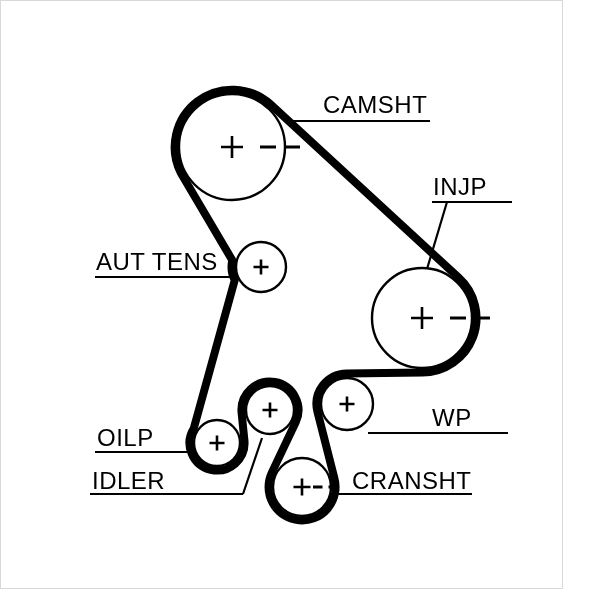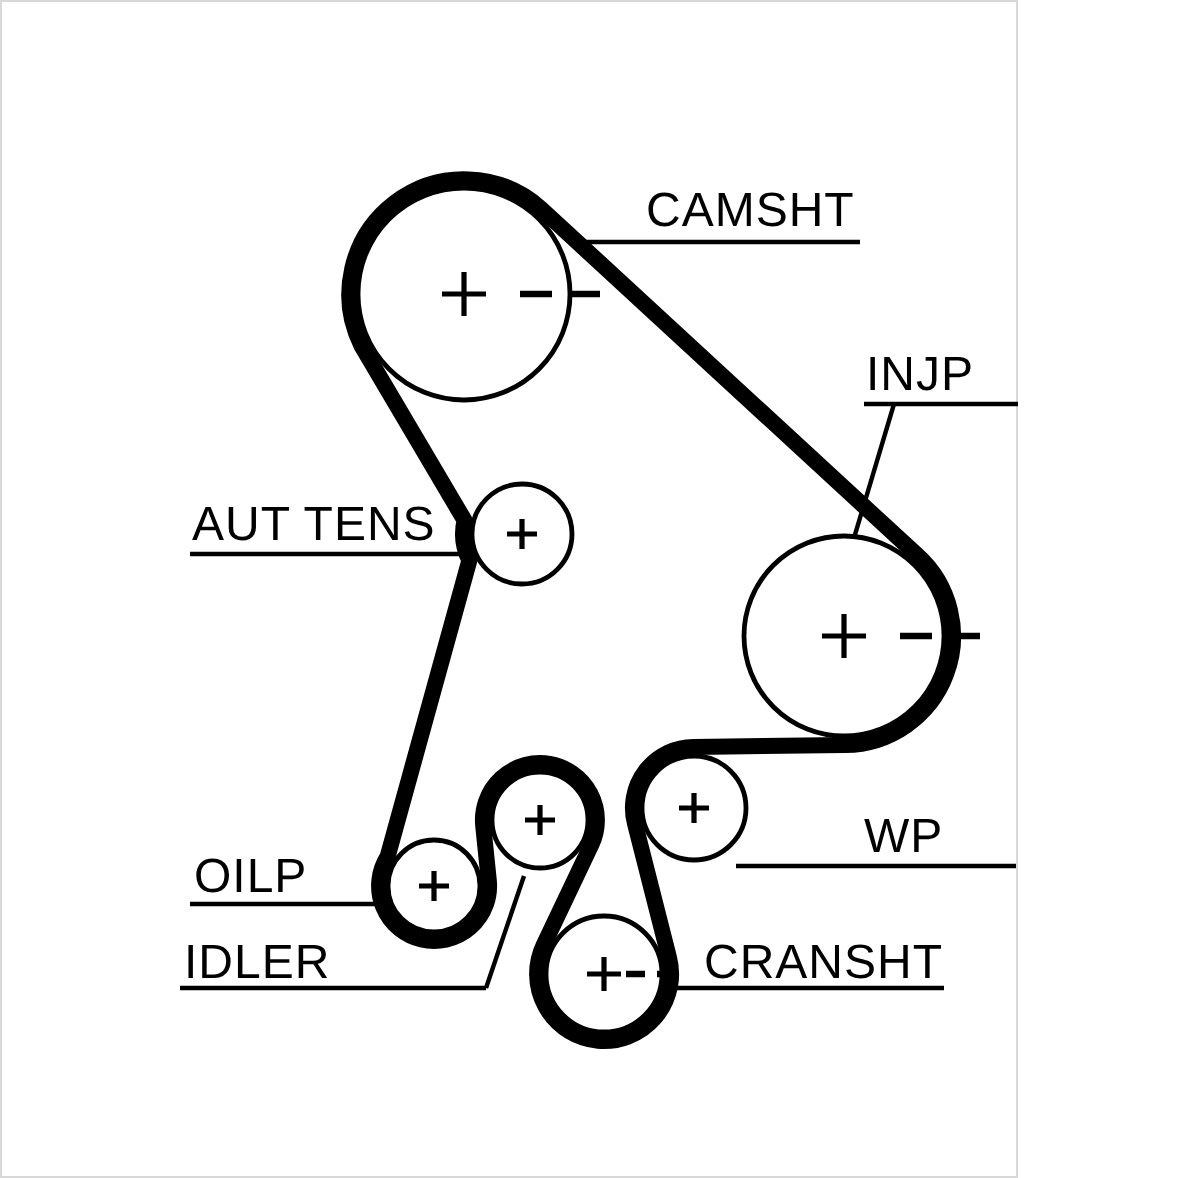--- a/index.html
+++ b/index.html
@@ -3,21 +3,21 @@
 <meta charset="utf-8">
 <style>
   html, body {
     margin: 0;
     padding: 0;
     background: #ffffff;
     font-family: "Liberation Sans", sans-serif;
   }
   .canvas {
     position: relative;
-    width: 509px;
+    width: 563px;
     height: 589px;
     background: #ffffff;
     box-shadow: inset 0 0 0 1px #d8d8d8;
     overflow: hidden;
   }
   svg { display: block; }
   .pulley {
     fill: none;
     stroke: #000000;
     stroke-width: 2.4;

